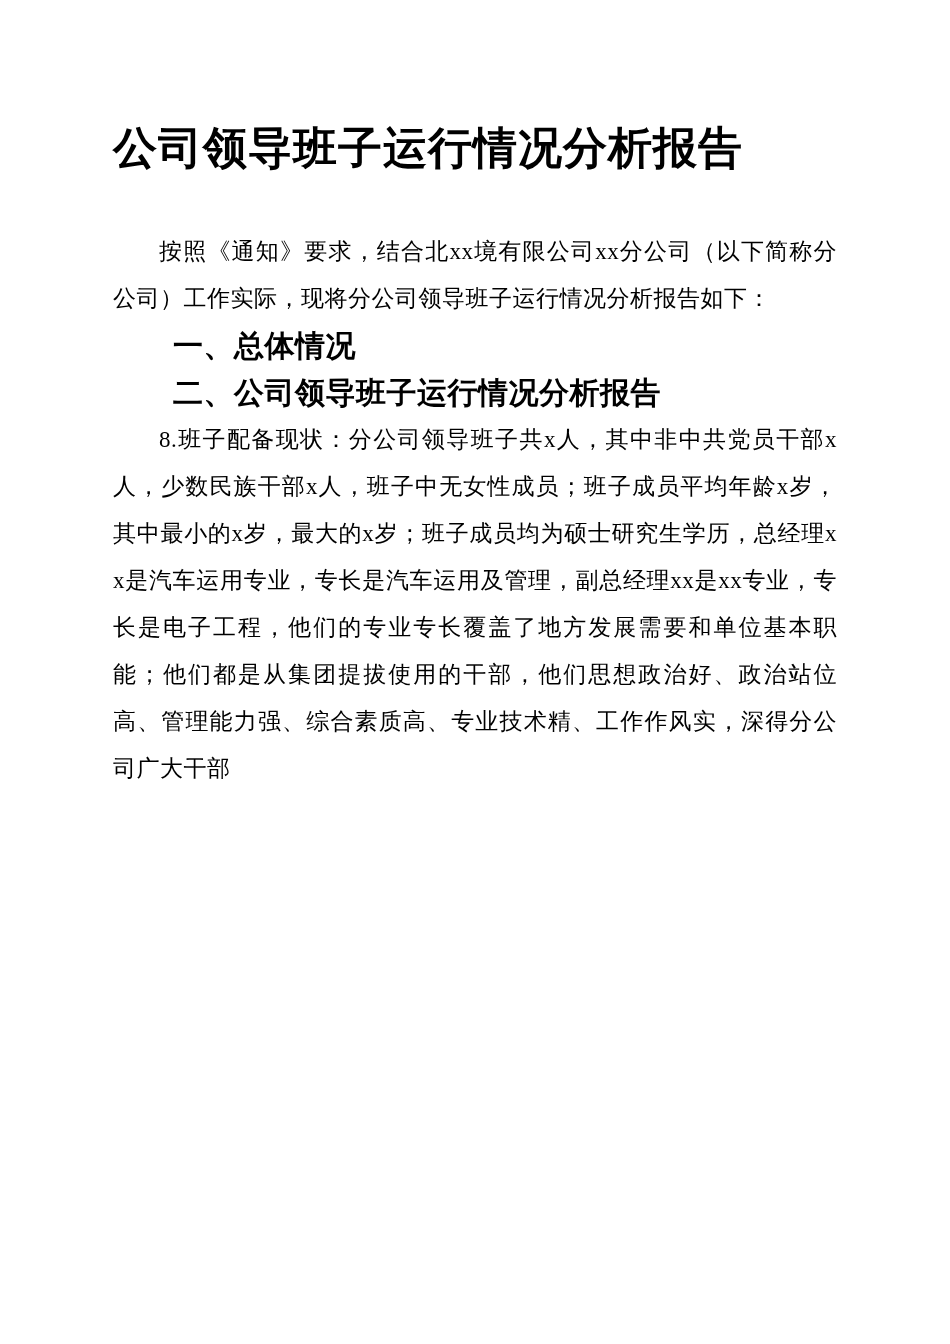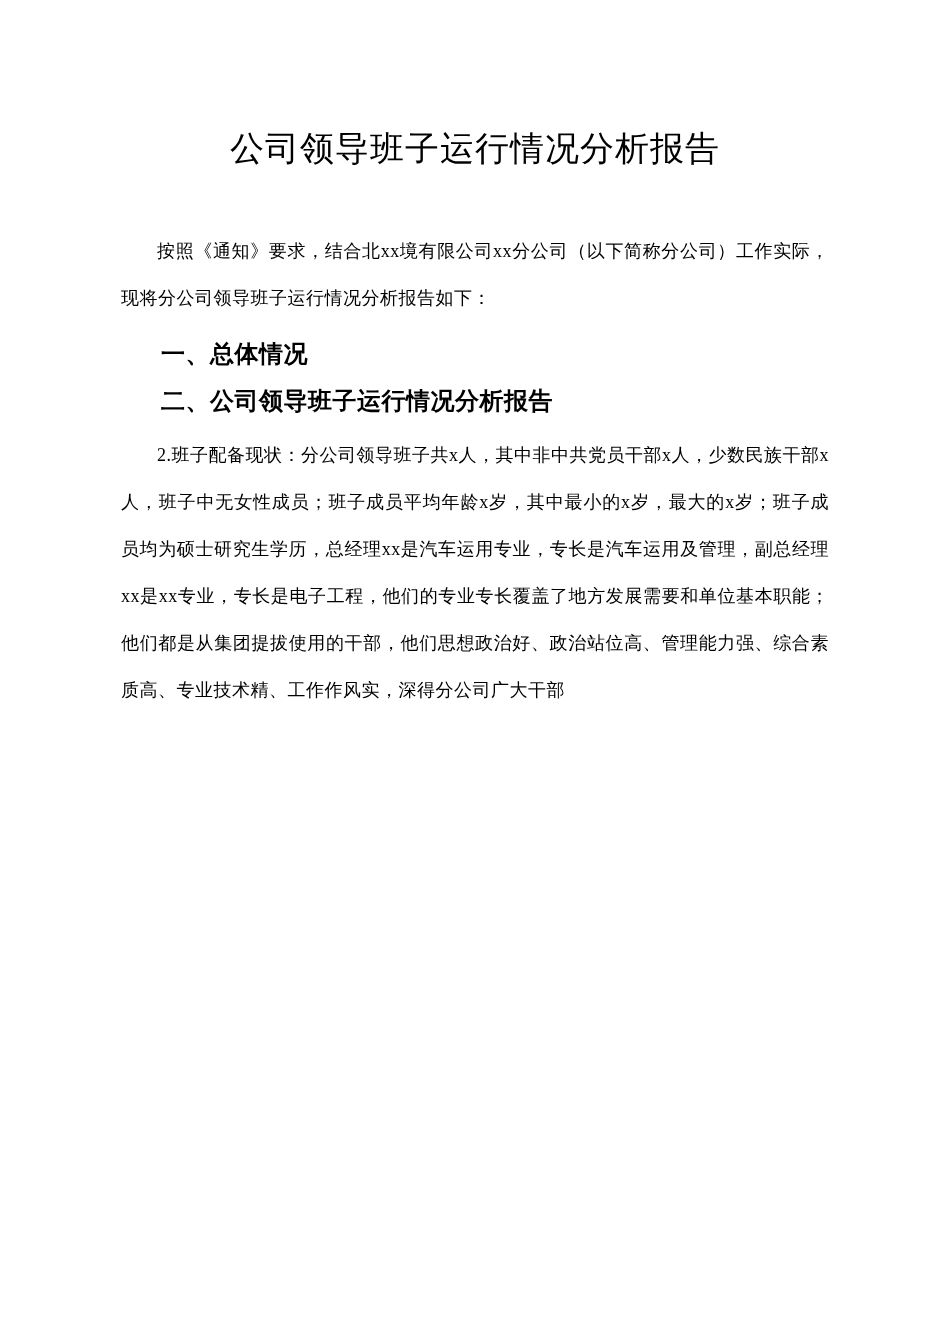--- a/index.html
+++ b/index.html
@@ -15,55 +15,55 @@
     font-family: "Liberation Serif", serif;
   }
   .page {
     width: 724px;
     margin: 0 auto;
     padding-top: 126px;
     box-sizing: content-box;
   }
   .doc-title {
     font-family: "Liberation Serif", serif;
-    font-size: 34px;
-    font-weight: normal;
+    font-size: 44px;
+    font-weight: bold;
     line-height: 46px;
-    text-align: center;
+    text-align: left;
     letter-spacing: 1px;
     margin: 0 0 56px 0;
   }
   .para {
-    font-size: 18px;
+    font-size: 23px;
     line-height: 47px;
-    margin: 8px;
+    margin: 0;
     text-indent: 2em;
     text-align: justify;
     text-justify: inter-ideograph;
     text-align-last: left;
     word-break: break-all;
     letter-spacing: 0.5px;
   }
   .heading {
     font-family: "Liberation Sans", sans-serif;
-    font-size: 24px;
+    font-size: 30px;
     font-weight: bold;
     line-height: 47px;
     margin: 0;
     text-indent: 2em;
     letter-spacing: 0.5px;
   }
 </style>
 </head>
 <body>
 
 <div class="page">
   <h1 class="doc-title">公司领导班子运行情况分析报告</h1>
 
   <p class="para">按照《通知》要求，结合北xx境有限公司xx分公司（以下简称分公司）工作实际，现将分公司领导班子运行情况分析报告如下：</p>
 
   <h2 class="heading">一、总体情况</h2>
 
 
   <h2 class="heading">二、公司领导班子运行情况分析报告</h2>
 
-  <p class="para">2.班子配备现状：分公司领导班子共x人，其中非中共党员干部x人，少数民族干部x人，班子中无女性成员；班子成员平均年龄x岁，其中最小的x岁，最大的x岁；班子成员均为硕士研究生学历，总经理xx是汽车运用专业，专长是汽车运用及管理，副总经理xx是xx专业，专长是电子工程，他们的专业专长覆盖了地方发展需要和单位基本职能；他们都是从集团提拔使用的干部，他们思想政治好、政治站位高、管理能力强、综合素质高、专业技术精、工作作风实，深得分公司广大干部</p>
+  <p class="para">8.班子配备现状：分公司领导班子共x人，其中非中共党员干部x人，少数民族干部x人，班子中无女性成员；班子成员平均年龄x岁，其中最小的x岁，最大的x岁；班子成员均为硕士研究生学历，总经理xx是汽车运用专业，专长是汽车运用及管理，副总经理xx是xx专业，专长是电子工程，他们的专业专长覆盖了地方发展需要和单位基本职能；他们都是从集团提拔使用的干部，他们思想政治好、政治站位高、管理能力强、综合素质高、专业技术精、工作作风实，深得分公司广大干部</p>
 </div>
 
 </body></html>

